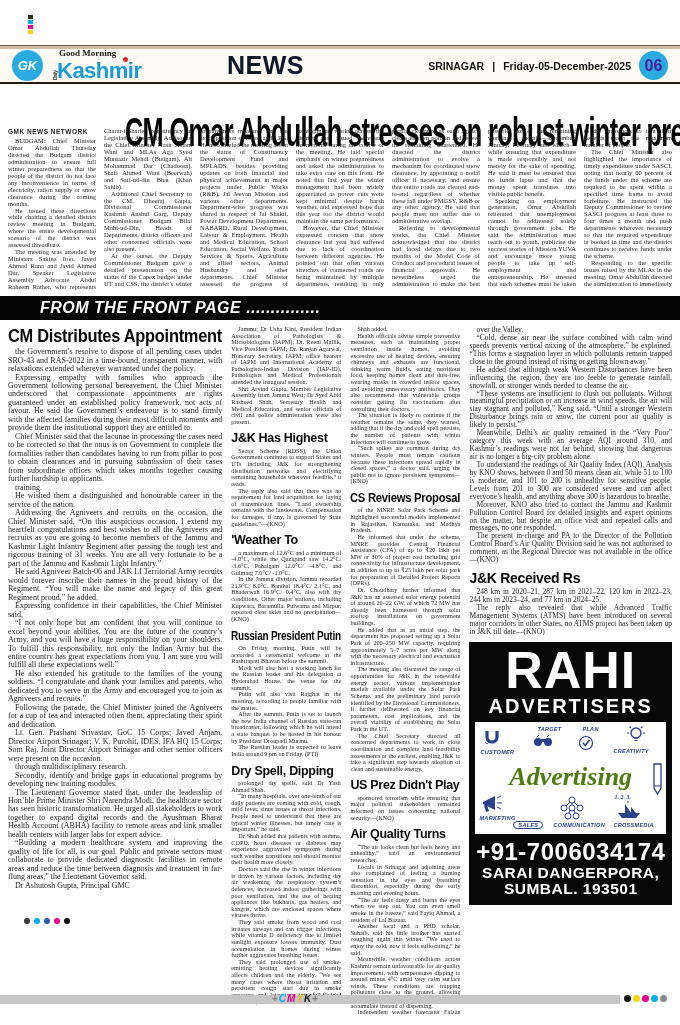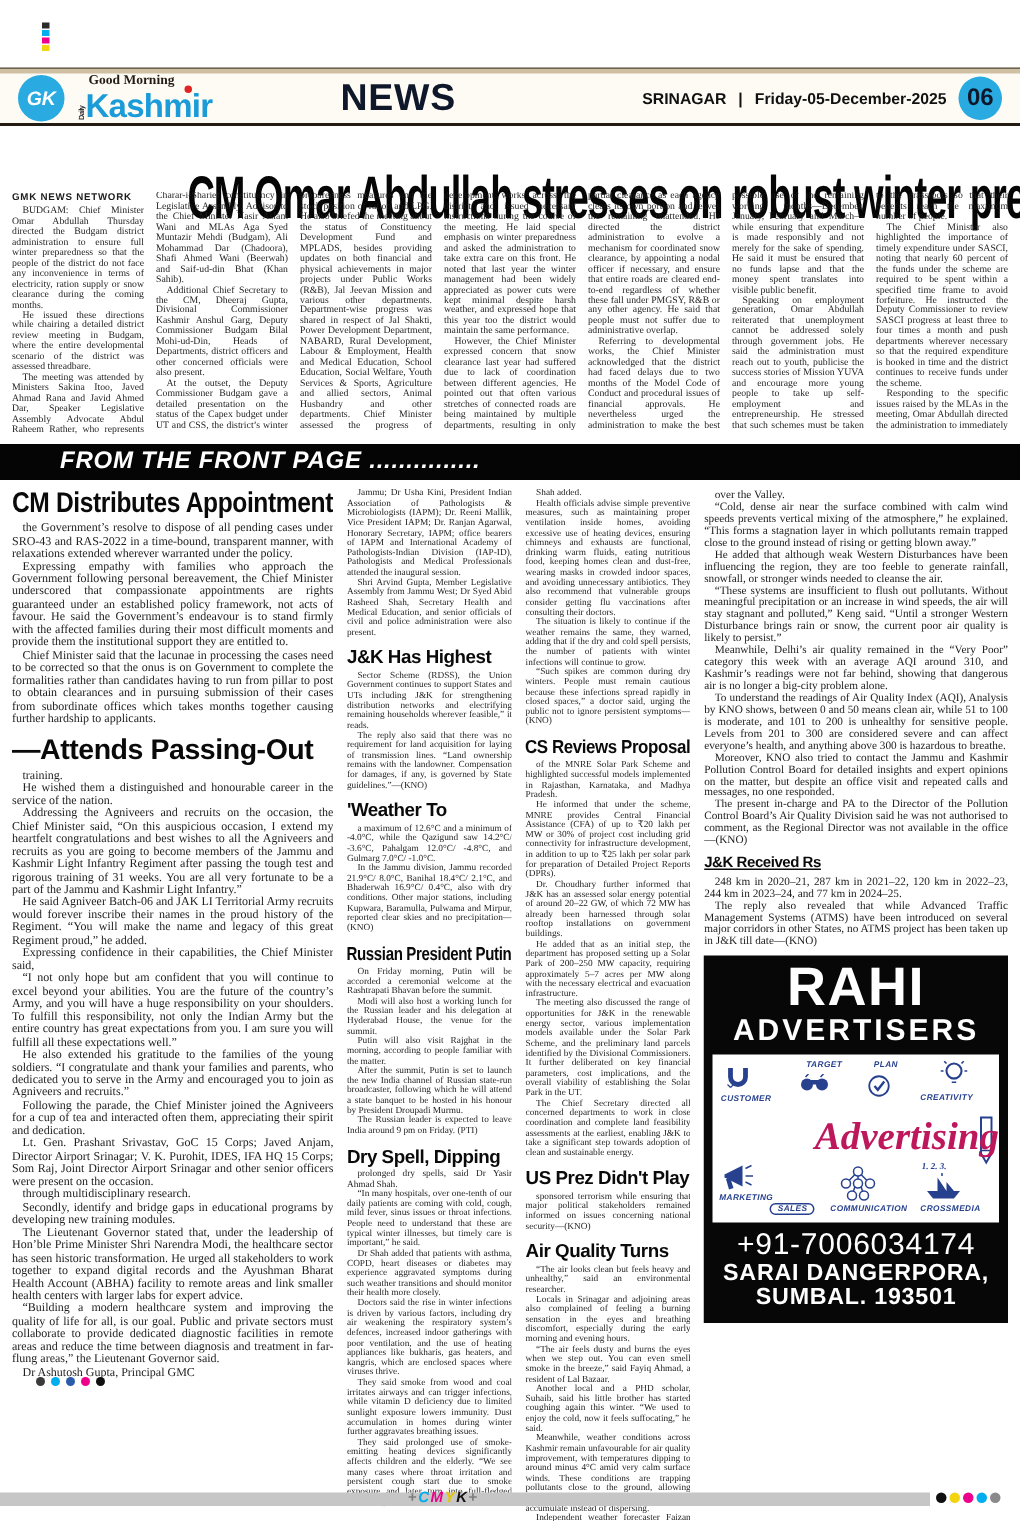--- a/index.html
+++ b/index.html
@@ -36,21 +36,21 @@
   .logo-circle{width:31px;height:31px;border-radius:50%;background:#29abe2;color:#fff;
     font:italic bold 13px "Liberation Sans",sans-serif;display:flex;align-items:center;justify-content:center;flex:0 0 auto;}
   .logo-text{position:relative;line-height:1;}
   .logo-tag{font:600 9px "Liberation Serif",serif;color:#221c14;margin-left:10px;}
   .logo-name{font:bold 22px "Liberation Sans",sans-serif;color:#1b9cd8;letter-spacing:-0.5px;margin-left:8px;position:relative;}
   .logo-daily{position:absolute;left:1px;bottom:4px;font:bold 5px "Liberation Sans",sans-serif;color:#333;transform:rotate(-90deg);transform-origin:left bottom;}
   .logo-dot{position:absolute;width:5px;height:5px;border-radius:50%;background:#e02424;right:14px;top:-1px;}
   .news-title{flex:1;text-align:left;font:bold 25px "Liberation Sans",sans-serif;color:#0f172a;letter-spacing:0.5px;}
   .mast-right{display:flex;align-items:center;justify-content:flex-end;gap:8px;width:250px;
     font:bold 10.5px "Liberation Sans",sans-serif;color:#111;}
-  .page-circle{width:29px;height:29px;border-radius:50%;background:#29abe2;color:#0f172a;
+  .page-circle{width:29px;height:29px;border-radius:50%;background:#29abe2;color:#4c1d95;
     font:bold 16px "Liberation Sans",sans-serif;display:flex;align-items:center;justify-content:center;flex:0 0 auto;}
   
   .headline{
     position:absolute;left:0;top:85px;width:680px;text-align:center;white-space:nowrap;
     font-family:"Liberation Sans",sans-serif;font-weight:bold;font-size:40px;line-height:1;
     letter-spacing:-1px;color:#050505;transform-origin:center top;
   }
   
   .lead-cols{
     position:absolute;left:8px;top:128px;width:664px;height:165px;
@@ -70,34 +70,34 @@
   .jcol{text-align:justify;overflow:hidden;color:#1d1d1d;}
   .jcol1{width:218px;font-size:8px;line-height:1.06;}
   .jcol2{width:112px;font-size:6.2px;line-height:1.07;}
   .jcol3{width:112px;font-size:6.2px;line-height:1.07;}
   .jcol4{width:206px;font-size:7.5px;line-height:1.06;}
   .h2{font-family:"Liberation Sans",sans-serif;font-weight:bold;color:#0a0a0a;
     white-space:nowrap;transform-origin:left center;margin:7px 0 2px 0;letter-spacing:-0.3px;}
   article:first-child .h2{margin-top:0;}
   .jcol1 .h2{font-size:19px;}
   .jcol2 .h2,.jcol3 .h2{font-size:12.5px;}
-  .jcol4 .h2{font-size:10px;text-decoration:underline;}
+  .jcol4 .h2{font-size:14px;}
   
   .ad{margin-top:6px;background:#070707;color:#fff;text-align:center;
     font-family:"Liberation Sans",sans-serif;padding:4px 5px 8px;box-sizing:border-box;}
-  .ad-brand{font-weight:bold;font-size:36px;line-height:0.95;letter-spacing:1px;white-space:nowrap;transform-origin:center;}
+  .ad-brand{font-weight:bold;font-size:52px;line-height:0.95;letter-spacing:1px;white-space:nowrap;transform-origin:center;}
   .ad-sub{font-weight:bold;font-size:20px;letter-spacing:2px;white-space:nowrap;transform-origin:center;margin-top:1px;}
   .ad-panel{background:#fff;margin:5px 1px;height:112px;position:relative;color:#27418f;overflow:hidden;}
   .ad-label{position:absolute;font:italic bold 5.5px "Liberation Sans",sans-serif;letter-spacing:0.3px;}
-  .ad-word{position:absolute;left:0;right:0;top:40px;text-align:right;
-    font:italic bold 26px "Liberation Serif",serif;color:#be185d;}
+  .ad-word{position:absolute;left:0;right:0;top:40px;text-align:center;
+    font:italic bold 26px "Liberation Serif",serif;color:#4d7c0f;}
   .ad-oval{border:1px solid #27418f;border-radius:8px;padding:0 4px;}
   .ad-steps{position:absolute;font:italic bold 6px "Liberation Serif",serif;}
   .ad-icon{position:absolute;}
-  .ad-phone{font-weight:normal;font-size:20px;letter-spacing:0.5px;margin-top:2px;white-space:nowrap;transform-origin:center;}
+  .ad-phone{font-weight:bold;font-size:24px;letter-spacing:0.5px;margin-top:2px;white-space:nowrap;transform-origin:center;}
   .ad-addr{font-weight:bold;font-size:15.5px;letter-spacing:0.5px;white-space:nowrap;transform-origin:center;}
 </style>
 </head>
 <body>
 
 <div class="reg-top">
   <i style="background:#2b2b2b"></i>
     <i style="background:#00aeef"></i>
     <i style="background:#ec008c"></i>
     <i style="background:#f2d50f"></i>
@@ -180,21 +180,20 @@
   <div class="jcol jcol1">
     <article>
       <h2 class="h2 fitx" style="transform: scaleX(0.862903);">CM Distributes Appointment</h2>
       <div class="paras">
           <p>the Government’s resolve to dispose of all pending cases under SRO-43 and RAS-2022 in a time-bound, transparent manner, with relaxations extended wherever warranted under the policy.</p>
           <p>Expressing empathy with families who approach the Government following personal bereavement, the Chief Minister underscored that compassionate appointments are rights guaranteed under an established policy framework, not acts of favour. He said the Government’s endeavour is to stand firmly with the affected families during their most difficult moments and provide them the institutional support they are entitled to.</p>
           <p>Chief Minister said that the lacunae in processing the cases need to be corrected so that the onus is on Government to complete the formalities rather than candidates having to run from pillar to post to obtain clearances and in pursuing submission of their cases from subordinate offices which takes months together causing further hardship to applicants.</p>
         </div>
     </article>
     <article>
-      <h2 class="h2 fitx" style="transform: scaleX(1);">—Attends Passing-Out</h2>
       <div class="paras">
           <p>training.</p>
           <p>He wished them a distinguished and honourable career in the service of the nation.</p>
           <p>Addressing the Agniveers and recruits on the occasion, the Chief Minister said, “On this auspicious occasion, I extend my heartfelt congratulations and best wishes to all the Agniveers and recruits as you are going to become members of the Jammu and Kashmir Light Infantry Regiment after passing the tough test and rigorous training of 31 weeks. You are all very fortunate to be a part of the Jammu and Kashmir Light Infantry.”</p>
           <p>He said Agniveer Batch-06 and JAK LI Territorial Army recruits would forever inscribe their names in the proud history of the Regiment. “You will make the name and legacy of this great Regiment proud,” he added.</p>
           <p>Expressing confidence in their capabilities, the Chief Minister said,</p>
           <p>“I not only hope but am confident that you will continue to excel beyond your abilities. You are the future of the country’s Army, and you will have a huge responsibility on your shoulders. To fulfill this responsibility, not only the Indian Army but the entire country has great expectations from you. I am sure you will fulfill all these expectations well.”</p>
           <p>He also extended his gratitude to the families of the young soldiers. “I congratulate and thank your families and parents, who dedicated you to serve in the Army and encouraged you to join as Agniveers and recruits.”</p>
           <p>Following the parade, the Chief Minister joined the Agniveers for a cup of tea and interacted often them, appreciating their spirit and dedication.</p>
           <p>Lt. Gen. Prashant Srivastav, GoC 15 Corps; Javed Anjam, Director Airport Srinagar; V. K. Purohit, IDES, IFA HQ 15 Corps; Som Raj, Joint Director Airport Srinagar and other senior officers were present on the occasion.</p>

